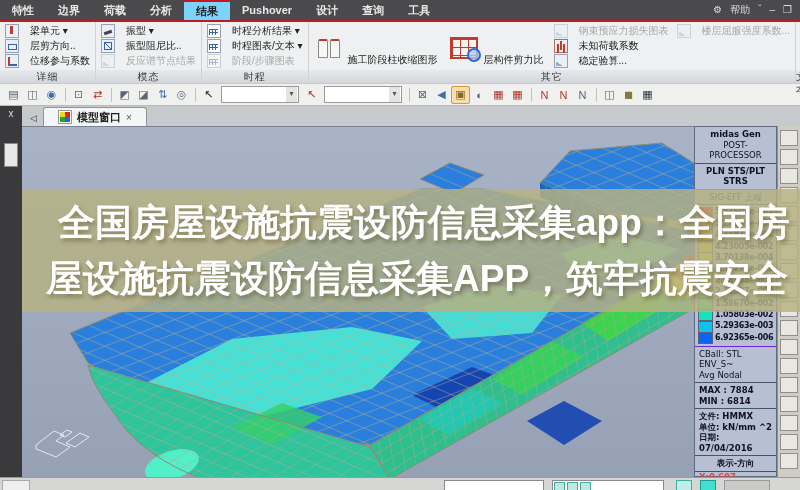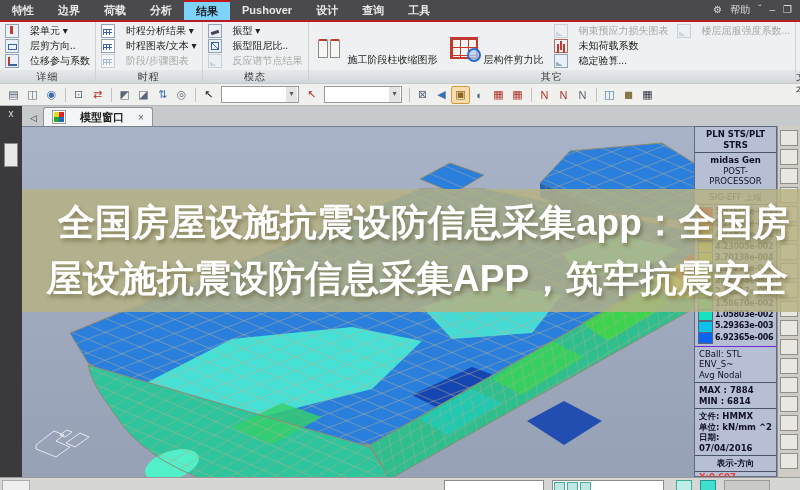--- a/index.html
+++ b/index.html
@@ -80,21 +80,21 @@
   .tbi.sep::before{content:"";width:1px;height:14px;background:#c2c2c2}
   .tbcombo{width:76px;height:15px;background:#fff;border:1px solid #9a9a9a;margin:0 3px;
            position:relative;flex:none}
   .tbcombo::after{content:"▾";position:absolute;right:1px;top:0;font-size:8px;color:#555;
            width:11px;text-align:center;background:#e4e4e4;height:100%;line-height:14px}
   
   .tabbar{position:absolute;left:22px;top:105px;width:778px;height:21px;background:#c6cacd;
           display:flex;align-items:flex-end;z-index:26}
   .tabnav{font-size:9px;color:#333;padding:0 6px 3px 8px}
   .vtab{background:#f4f5f6;border:1px solid #8f9396;border-bottom:none;border-radius:3px 3px 0 0;
-        height:18px;display:flex;align-items:center;gap:14px;padding:0 8px;font-size:11px;
+        height:18px;display:flex;align-items:center;gap:5px;padding:0 14px;font-size:11px;
         font-weight:bold;color:#222;transform:skewX(0)}
   .vtab .mlogo{width:12px;height:12px;background:#fff;border:1px solid #999;position:relative;flex:none}
   .vtab .mlogo::before{content:"";position:absolute;inset:1px;background:
         conic-gradient(#d22 0 25%,#26c 0 50%,#2a2 0 75%,#dd2 0)}
   .vtab .closex{font-size:10px;color:#555;font-weight:normal}
   
   .leftstrip{position:absolute;left:0;top:105px;width:22px;height:372px;background:#3a3a3c;z-index:25}
   .leftstrip .lsx{color:#ddd;font-size:10px;display:block;text-align:center;padding-top:3px}
   .leftstrip .thumb{position:absolute;left:4px;top:38px;width:12px;height:22px;background:#e8e8e8;border:1px solid #888}
   .canvas{position:absolute;left:22px;top:126px;width:672px;height:351px;
@@ -193,58 +193,58 @@
         </div>
 
     </div>
     <div class="glabel">详细</div>
   </div>
 
   <div class="rgroup">
     <div class="rcol">
 
         <div class="ritem">
+          <span class="ric ic-mode"></span>
+          <span>振型 ▾</span>
+        </div>
+
+        <div class="ritem">
+          <span class="ric ic-damp"></span>
+          <span>振型阻尼比..</span>
+        </div>
+
+        <div class="ritem disabled">
+          <span class="ric ic-spec"></span>
+          <span>反应谱节点结果</span>
+        </div>
+
+    </div>
+    <div class="glabel">模态</div>
+  </div>
+
+  <div class="rgroup">
+    <div class="rcol">
+
+        <div class="ritem">
           <span class="ric ic-chart"></span>
           <span>时程分析结果 ▾</span>
         </div>
 
         <div class="ritem">
           <span class="ric ic-chart"></span>
           <span>时程图表/文本 ▾</span>
         </div>
 
         <div class="ritem disabled">
           <span class="ric ic-chart"></span>
           <span>阶段/步骤图表</span>
         </div>
 
     </div>
     <div class="glabel">时程</div>
-  </div>
-
-  <div class="rgroup">
-    <div class="rcol">
-
-        <div class="ritem">
-          <span class="ric ic-mode"></span>
-          <span>振型 ▾</span>
-        </div>
-
-        <div class="ritem">
-          <span class="ric ic-damp"></span>
-          <span>振型阻尼比..</span>
-        </div>
-
-        <div class="ritem disabled">
-          <span class="ric ic-spec"></span>
-          <span>反应谱节点结果</span>
-        </div>
-
-    </div>
-    <div class="glabel">模态</div>
   </div>
 
   <div class="rgroup">
     <div class="bigbtn">
       <span class="bicon icon-colshrink"></span>
       <span class="cap">施工阶段柱收缩图形</span>
     </div>
     <div class="bigbtn">
       <span class="bicon icon-shear"></span>
       <span class="cap">层构件剪力比</span>
@@ -441,25 +441,25 @@
 
     <g stroke="#eef1f6" fill="none" stroke-width="1" opacity="0.9">
       <path d="M14 318 l18 -14 10 4 -8 6 14 6 -14 10 -20 -8 Z"></path>
       <path d="M44 316 l14 -10 9 4 -14 10 Z"></path>
       <path d="M38 308 l7 -5 5 2 -7 5 Z"></path>
     </g>
   </svg>
 </div>
 
 <div class="legend">
-  <div class="sec b">PLN STS/PLT STRS</div>
   <div class="sec">
     <span class="b">midas Gen</span><br>
     <span>POST-PROCESSOR</span>
   </div>
+  <div class="sec b">PLN STS/PLT STRS</div>
   <div class="sec">SIG-EFF 上端</div>
   <div class="scale">
 
       <div class="srow">
         <span class="sw" style="background: rgb(251, 15, 12);"></span>
         <span class="sv">5.81606e-002</span>
       </div>
 
       <div class="srow">
         <span class="sw" style="background: rgb(245, 140, 30);"></span>

